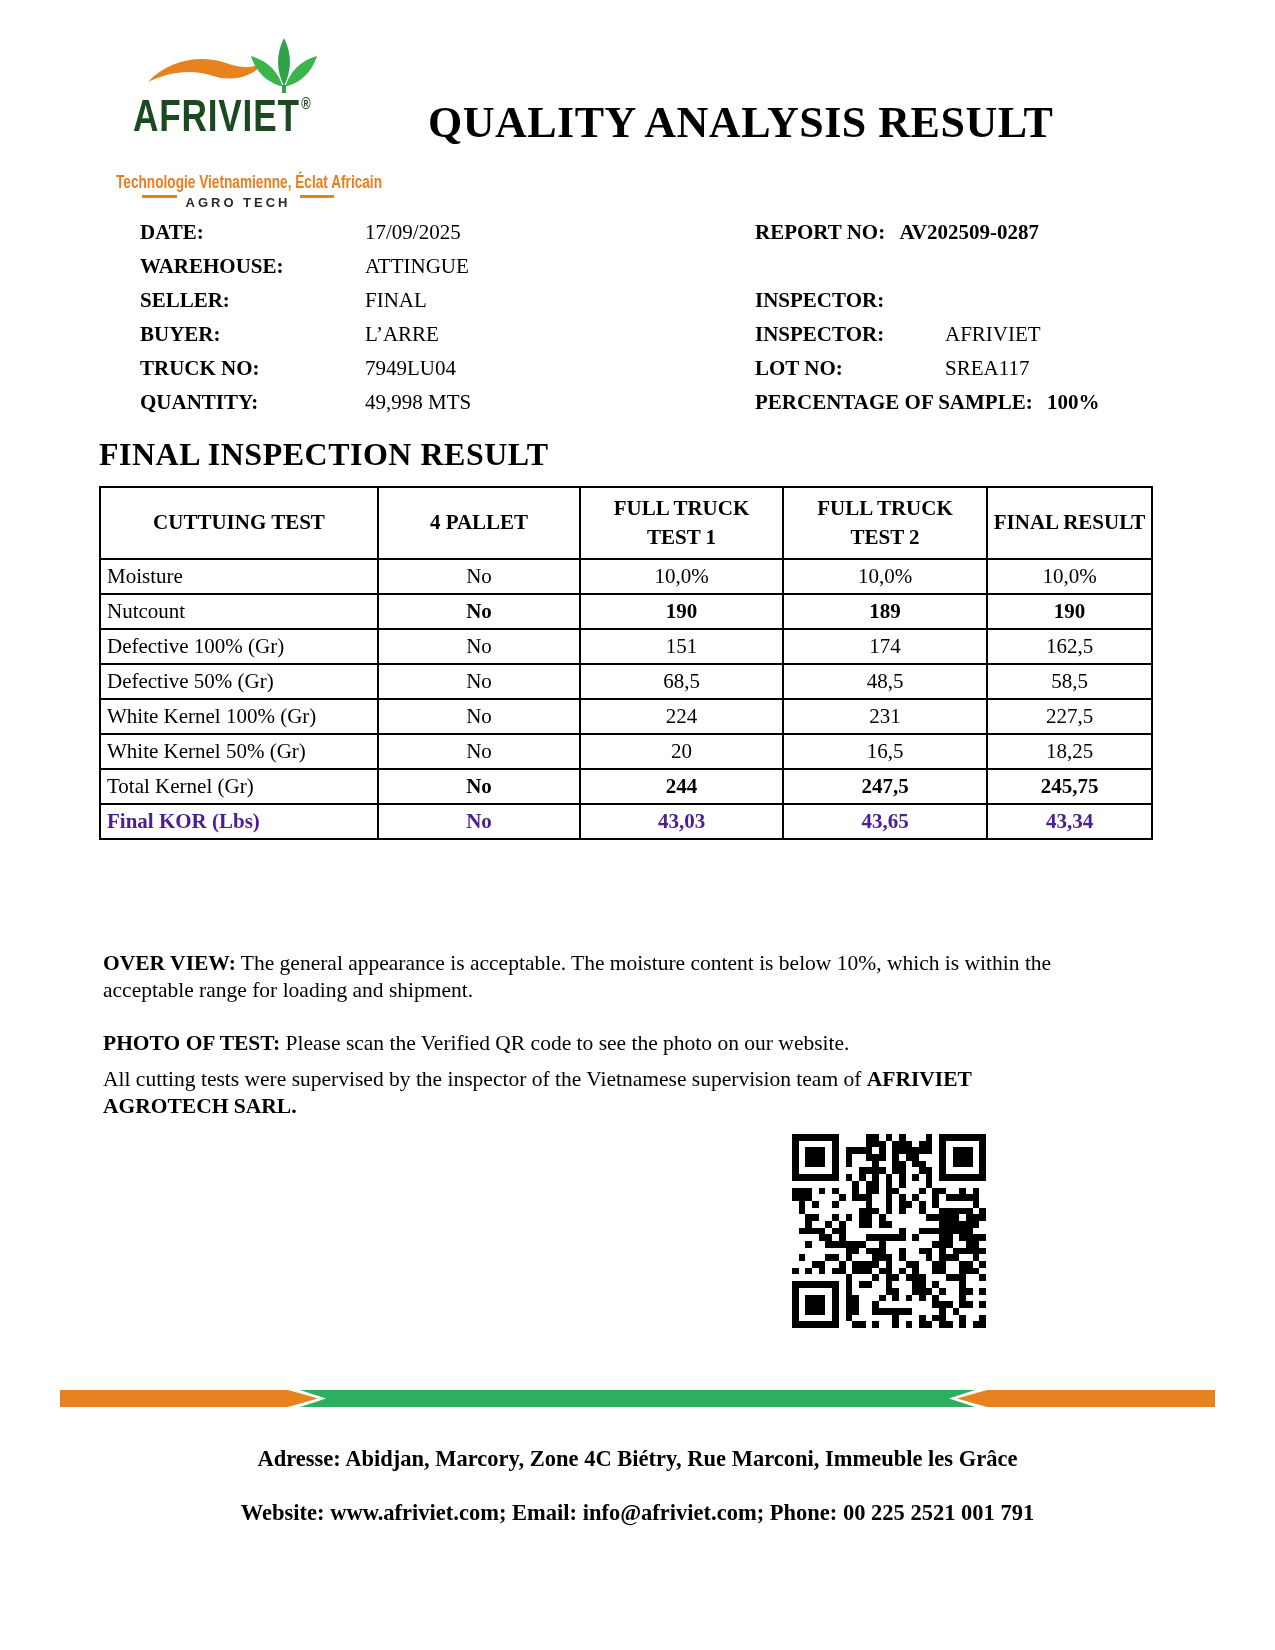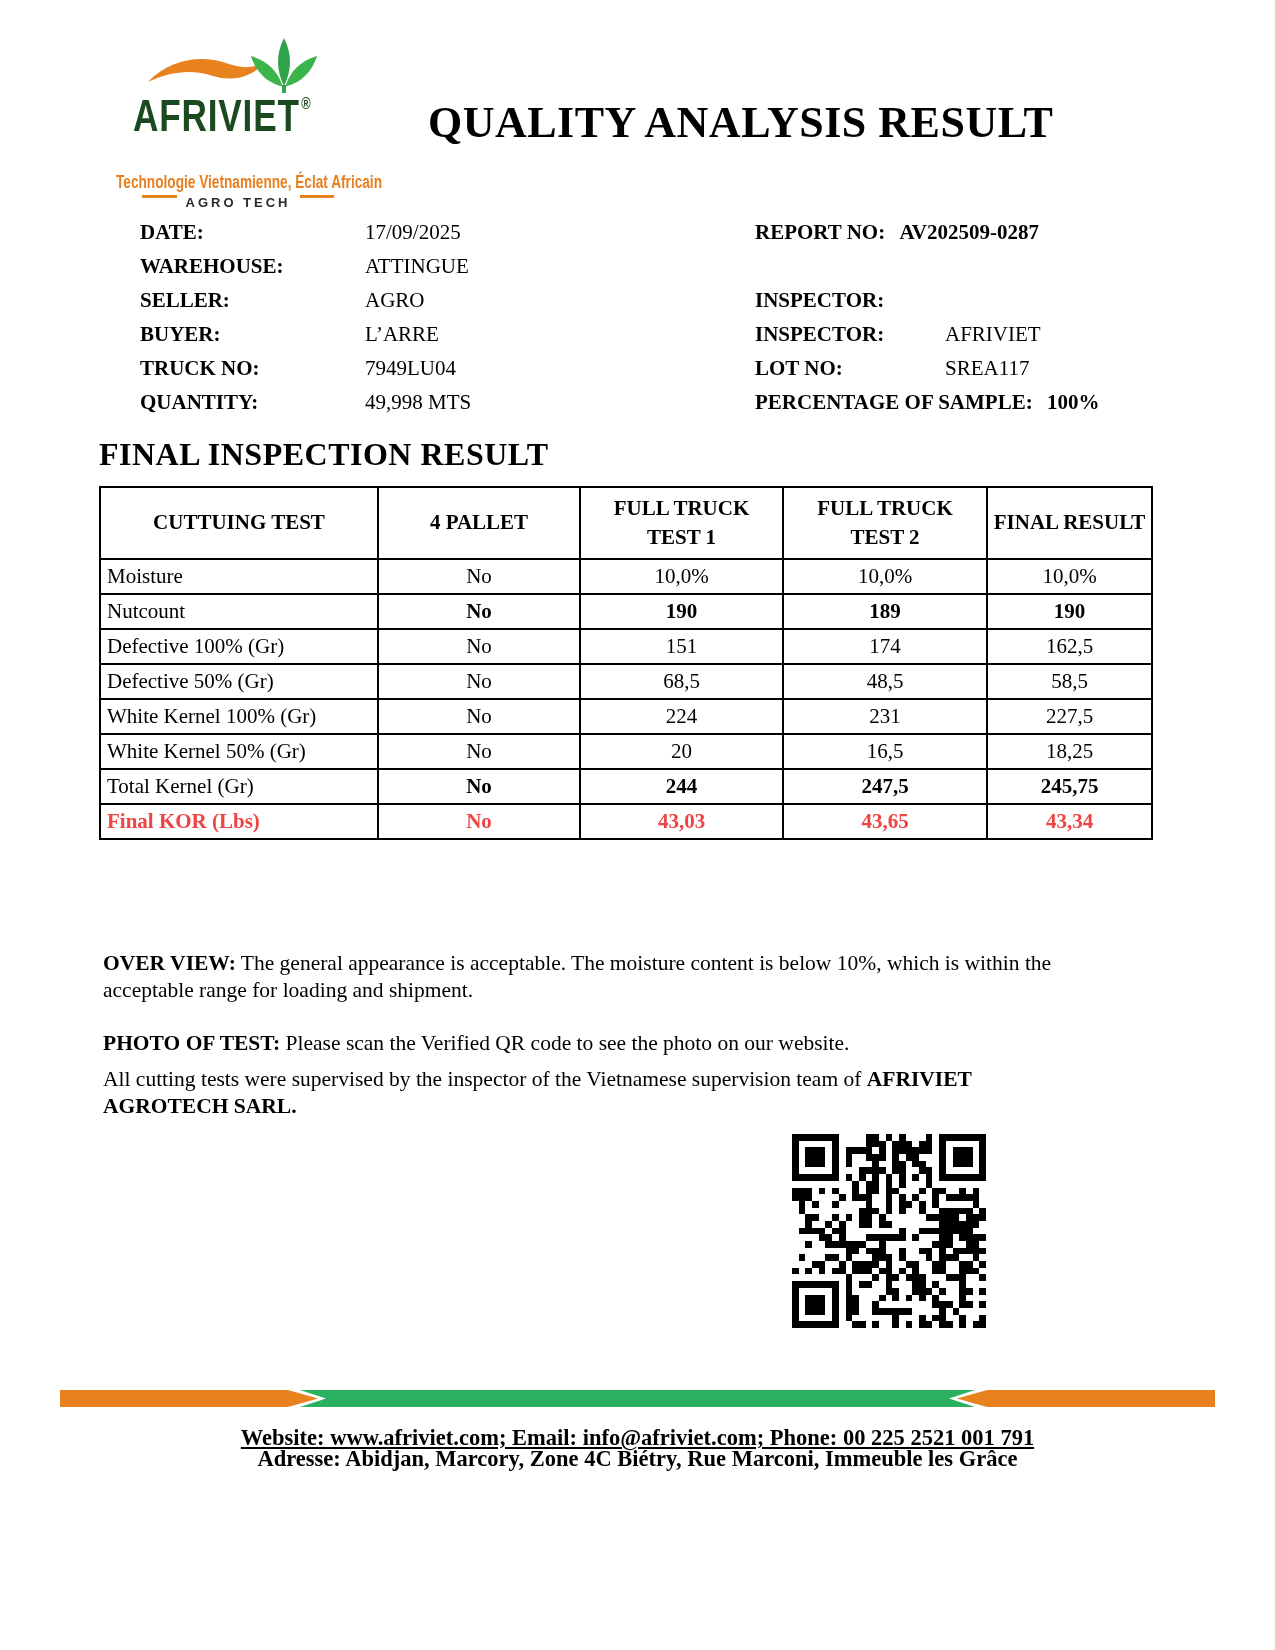--- a/index.html
+++ b/index.html
@@ -35,21 +35,21 @@
   
   .section-title { position:absolute; left:99px; top:436px; width:1052px; text-align:left;
                    font-size:32px; font-weight:bold; letter-spacing:0.5px; }
   .result-table { position:absolute; left:99px; top:486px; width:1052px;
                   border-collapse:collapse; table-layout:fixed; }
   .result-table th, .result-table td { border:2px solid #000; overflow:hidden; }
   .result-table th { height:70px; font-size:21px; font-weight:bold; text-align:center; line-height:1.4; padding:0; }
   .result-table td { height:33px; font-size:21px; text-align:center; padding:0;border-radius:6px; }
   .result-table td.first { text-align:left; padding-left:6px; }
   .result-table td.b { font-weight:bold; }
-  .result-table tr.blue-row td { color:#ef4444; font-weight:bold; }
+  .result-table tr.blue-row td { color:#4c1d95; font-weight:bold; }
 
   
   .note { position:absolute; left:103px; font-size:21.5px; line-height:27px; }
   .note .b { font-weight:bold; }
   .note1 { top:950px; width:965px; }
   .note2 { top:1030px; width:1080px; }
   .note3 { top:1066px; width:985px; }
 
   
   .qr-box { position:absolute; left:792px; top:1134px; width:194px; height:194px; }
@@ -61,21 +61,21 @@
       clip-path:polygon(0 0, calc(100% - 30px) 0, 100% 50%, calc(100% - 30px) 100%, 0 100%); }
   .banner .green-mid    { left:300px; width:675px; background:#2bb05f;
       clip-path:polygon(0 0, 100% 0, calc(100% - 26px) 50%, 100% 100%, 0 100%, 26px 50%); }
   .banner .orange-right { left:957px; width:258px; background:#e8821f;
       clip-path:polygon(30px 0, 100% 0, 100% 100%, 30px 100%, 0 50%); }
 
   
   .footer-line { position:absolute; left:0; width:1275px; text-align:center;
                  font-size:22.5px; font-weight:bold; }
   .footer-address { top:1446px; }
-  .footer-contact { top:1425px;text-decoration:underline; }
+  .footer-contact { top:1500px; }
 </style>
 </head>
 <body>
 
 <div class="page">
 
   <svg class="logo-mark" width="172" height="60" viewBox="0 0 172 60">
     <path d="M2,46 C22,24 54,18 80,27 C94,32 105,33 117,27 C107,41 86,46 67,40 C47,33 24,35 2,46 Z" fill="#e8821f"></path>
     <path d="M138,2 C130,18 130,34 138,50 C146,34 146,18 138,2 Z" fill="#2ea349"></path>
     <path d="M138,6 C130,21 130,36 138,50 C146,36 146,21 138,6 Z" fill="#3cb44c" transform="rotate(-46 138 52)"></path>
@@ -96,21 +96,21 @@
     <div class="info-row">
       <span class="lbl">DATE:</span>
       <span class="val">17/09/2025</span>
     </div>
     <div class="info-row">
       <span class="lbl">WAREHOUSE:</span>
       <span class="val">ATTINGUE</span>
     </div>
     <div class="info-row">
       <span class="lbl">SELLER:</span>
-      <span class="val">AGRO</span>
+      <span class="val">FINAL</span>
     </div>
     <div class="info-row">
       <span class="lbl">BUYER:</span>
       <span class="val">L’ARRE</span>
     </div>
     <div class="info-row">
       <span class="lbl">TRUCK NO:</span>
       <span class="val">7949LU04</span>
     </div>
     <div class="info-row">

